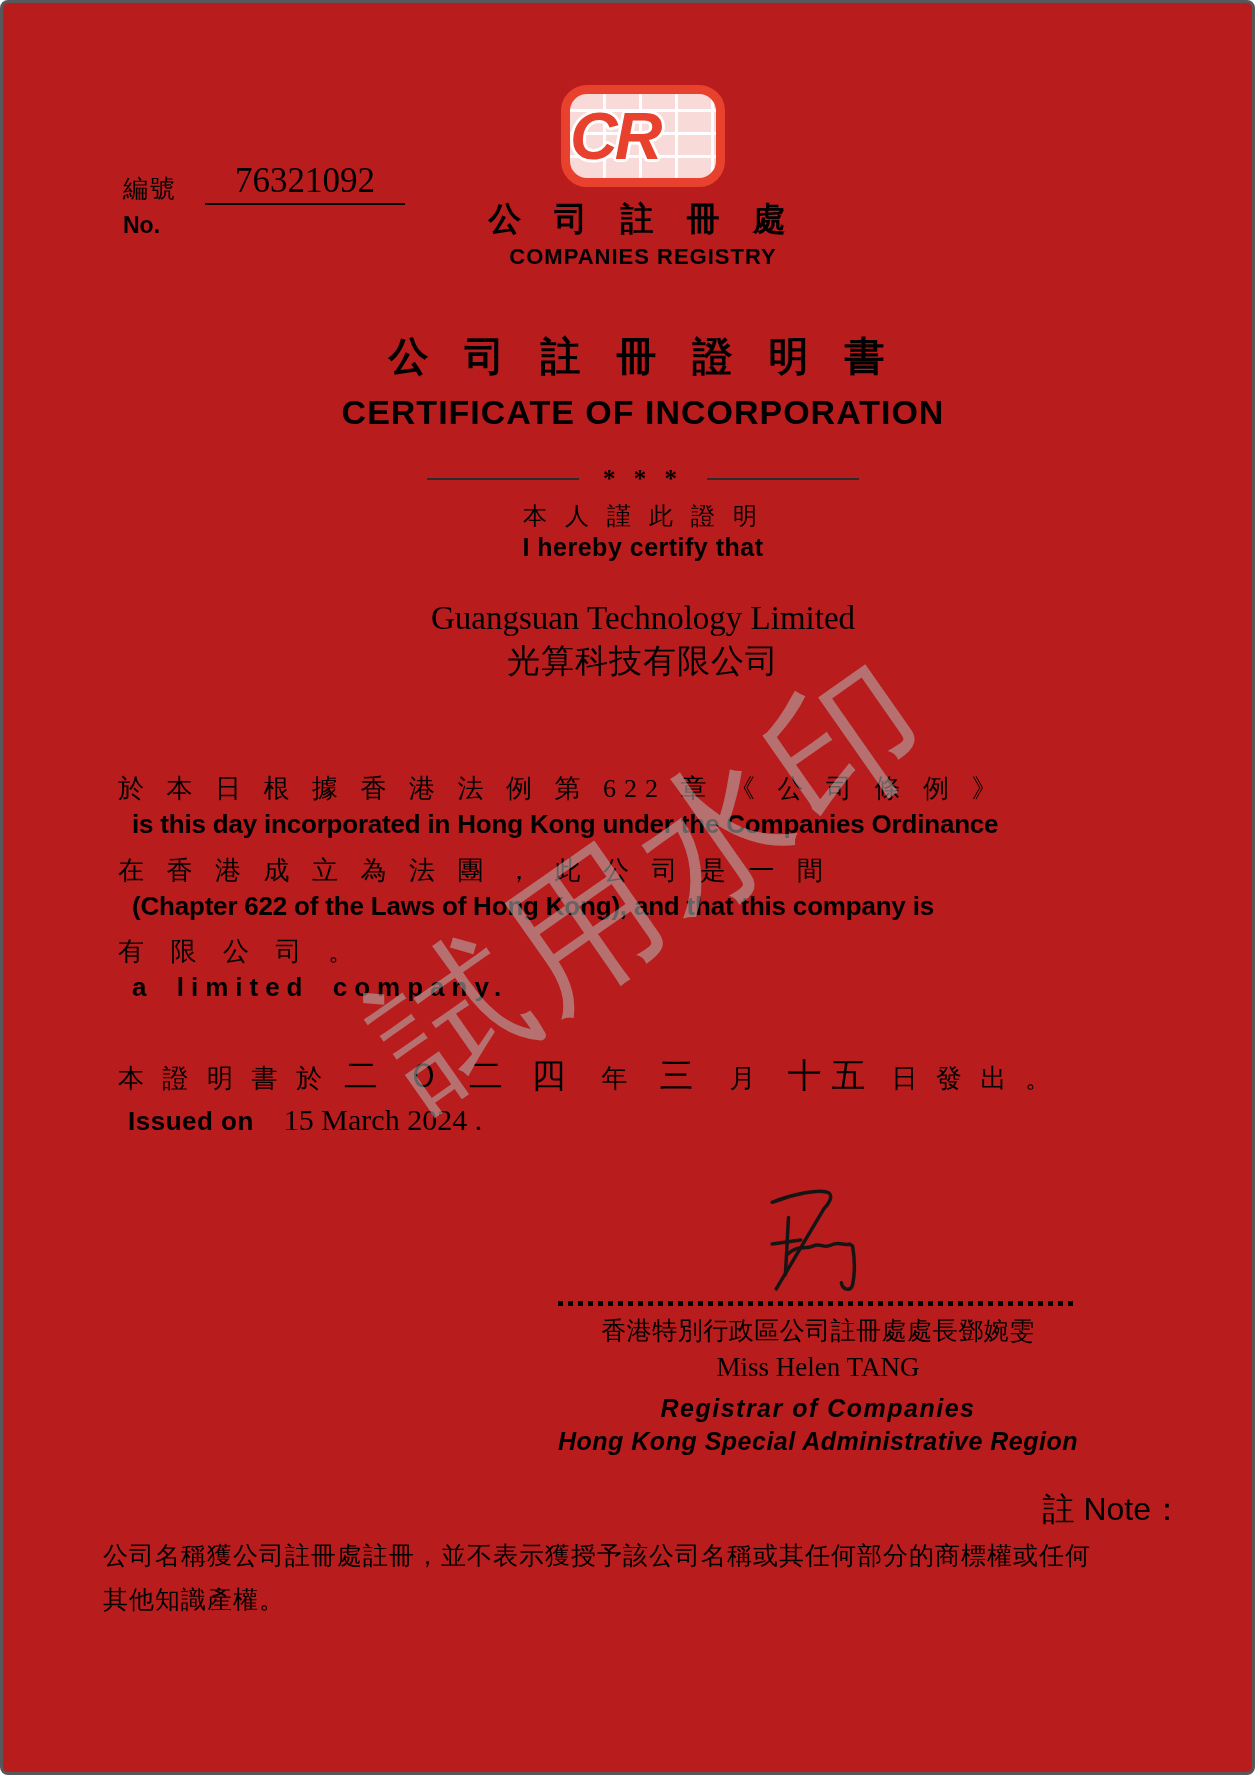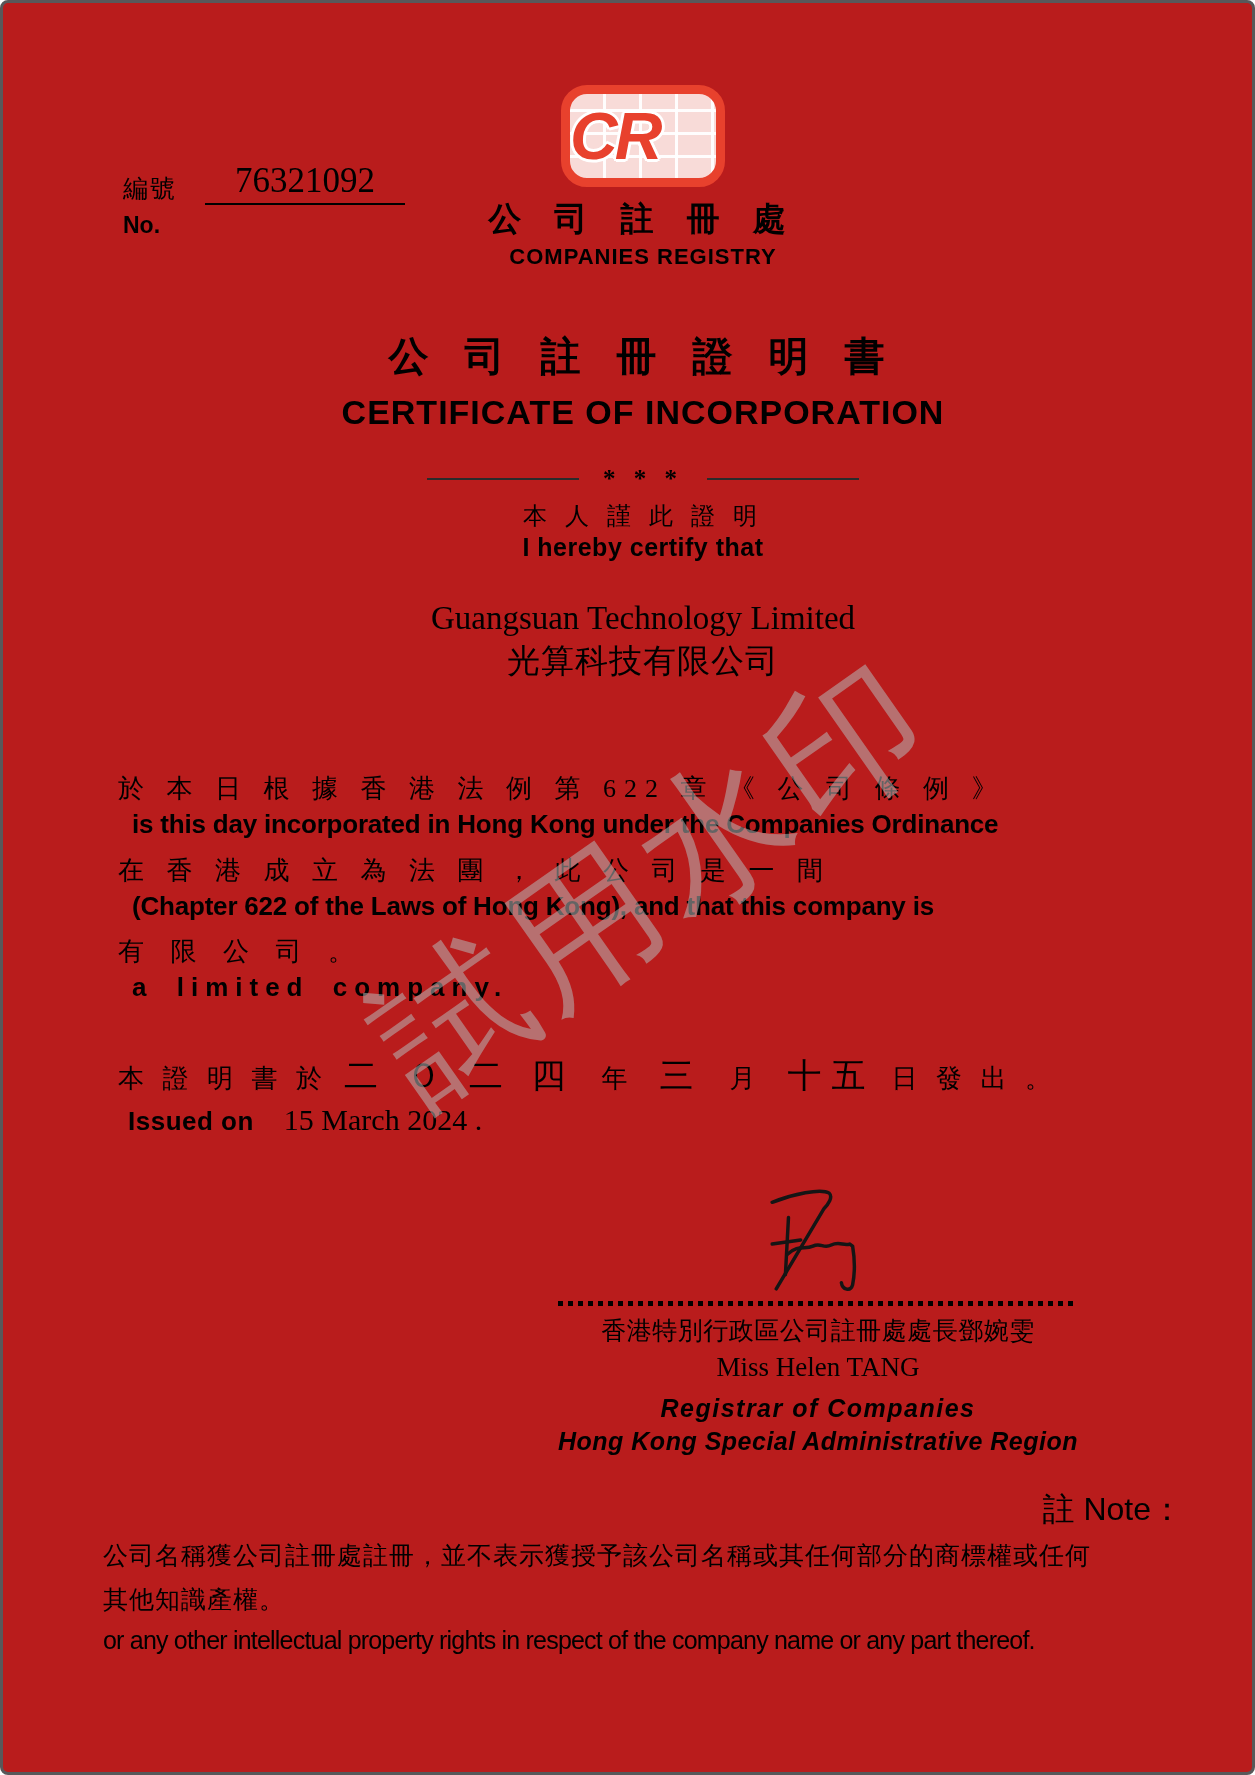--- a/index.html
+++ b/index.html
@@ -178,18 +178,17 @@
     <div id="registrar-zh">香港特別行政區公司註冊處處長鄧婉雯</div>
     <div id="registrar-name">Miss Helen TANG</div>
     <div id="registrar-title">Registrar of Companies</div>
     <div id="registrar-region">Hong Kong Special Administrative Region</div>
   </div>
 
   <div class="abs" id="note-block">
     <div id="note-label">註 Note：</div>
     <div class="note-zh">公司名稱獲公司註冊處註冊，並不表示獲授予該公司名稱或其任何部分的商標權或任何</div>
     <div class="note-zh">其他知識產權。</div>
-    <div class="note-en">or any other intellectual property rights in respect of the company name or any part thereof.</div>
   </div>
 
   <div class="abs" id="watermark">試用水印</div>
 
 </div>
 
 </body></html>

